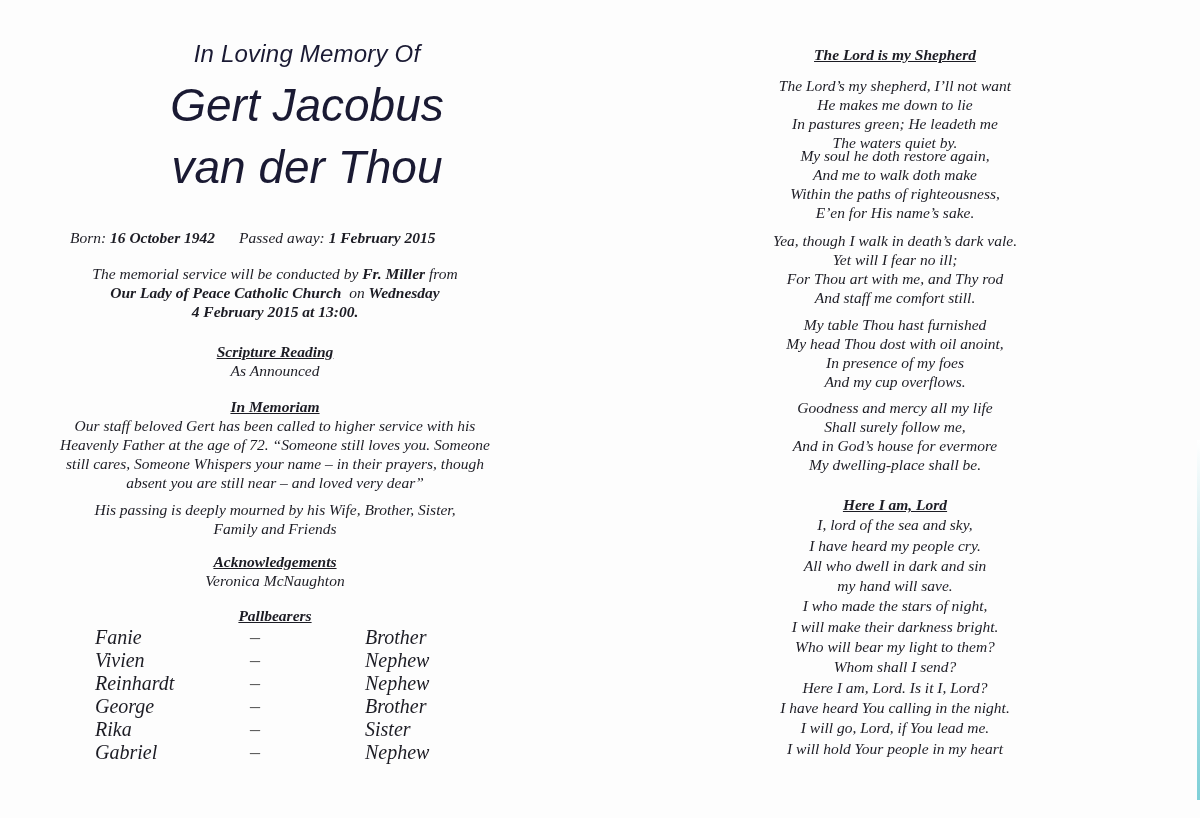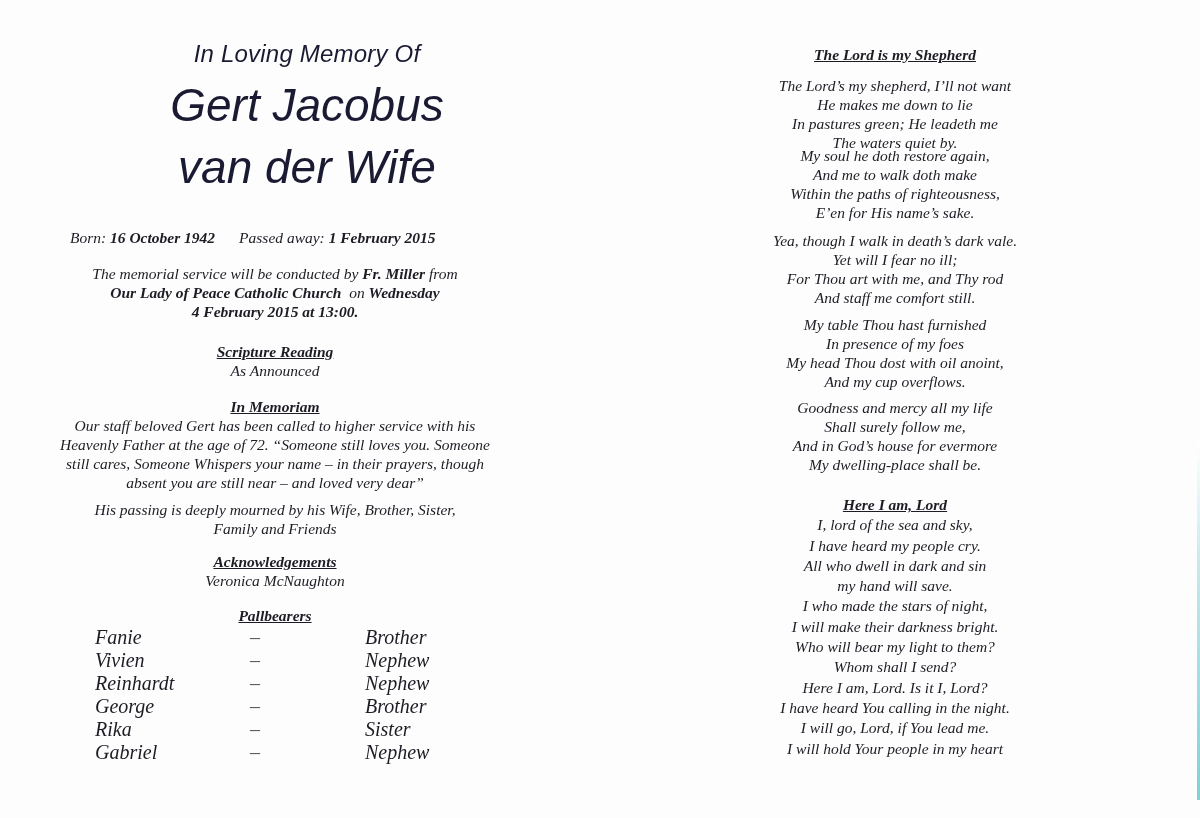--- a/index.html
+++ b/index.html
@@ -53,21 +53,21 @@
   }
   .stanza { margin: 12px; }
   .line { display: block; }
 </style>
 </head>
 <body>
 
 <div class="page left">
   <div class="script lead">In Loving Memory Of</div>
   <div class="script name1">Gert Jacobus</div>
-  <div class="script name2">van der Wife</div>
+  <div class="script name2">van der Thou</div>
 
   <div class="dates">
     <span>
       <span>Born:</span>
       <b>16 October 1942</b>
     </span>
     <span>
       <span>Passed away:</span>
       <b>1 February 2015</b>
     </span>
@@ -167,22 +167,22 @@
     <span class="line">E’en for His name’s sake.</span>
   </div>
   <div class="hymn" style="top:231px;">
     <span class="line">Yea, though I walk in death’s dark vale.</span>
     <span class="line">Yet will I fear no ill;</span>
     <span class="line">For Thou art with me, and Thy rod</span>
     <span class="line">And staff me comfort still.</span>
   </div>
   <div class="hymn" style="top:315px;">
     <span class="line">My table Thou hast furnished</span>
+    <span class="line">My head Thou dost with oil anoint,</span>
     <span class="line">In presence of my foes</span>
-    <span class="line">My head Thou dost with oil anoint,</span>
     <span class="line">And my cup overflows.</span>
   </div>
   <div class="hymn" style="top:398px;">
     <span class="line">Goodness and mercy all my life</span>
     <span class="line">Shall surely follow me,</span>
     <span class="line">And in God’s house for evermore</span>
     <span class="line">My dwelling-place shall be.</span>
   </div>
 
   <div class="hymn" style="top:495px; line-height:20.3px;">

